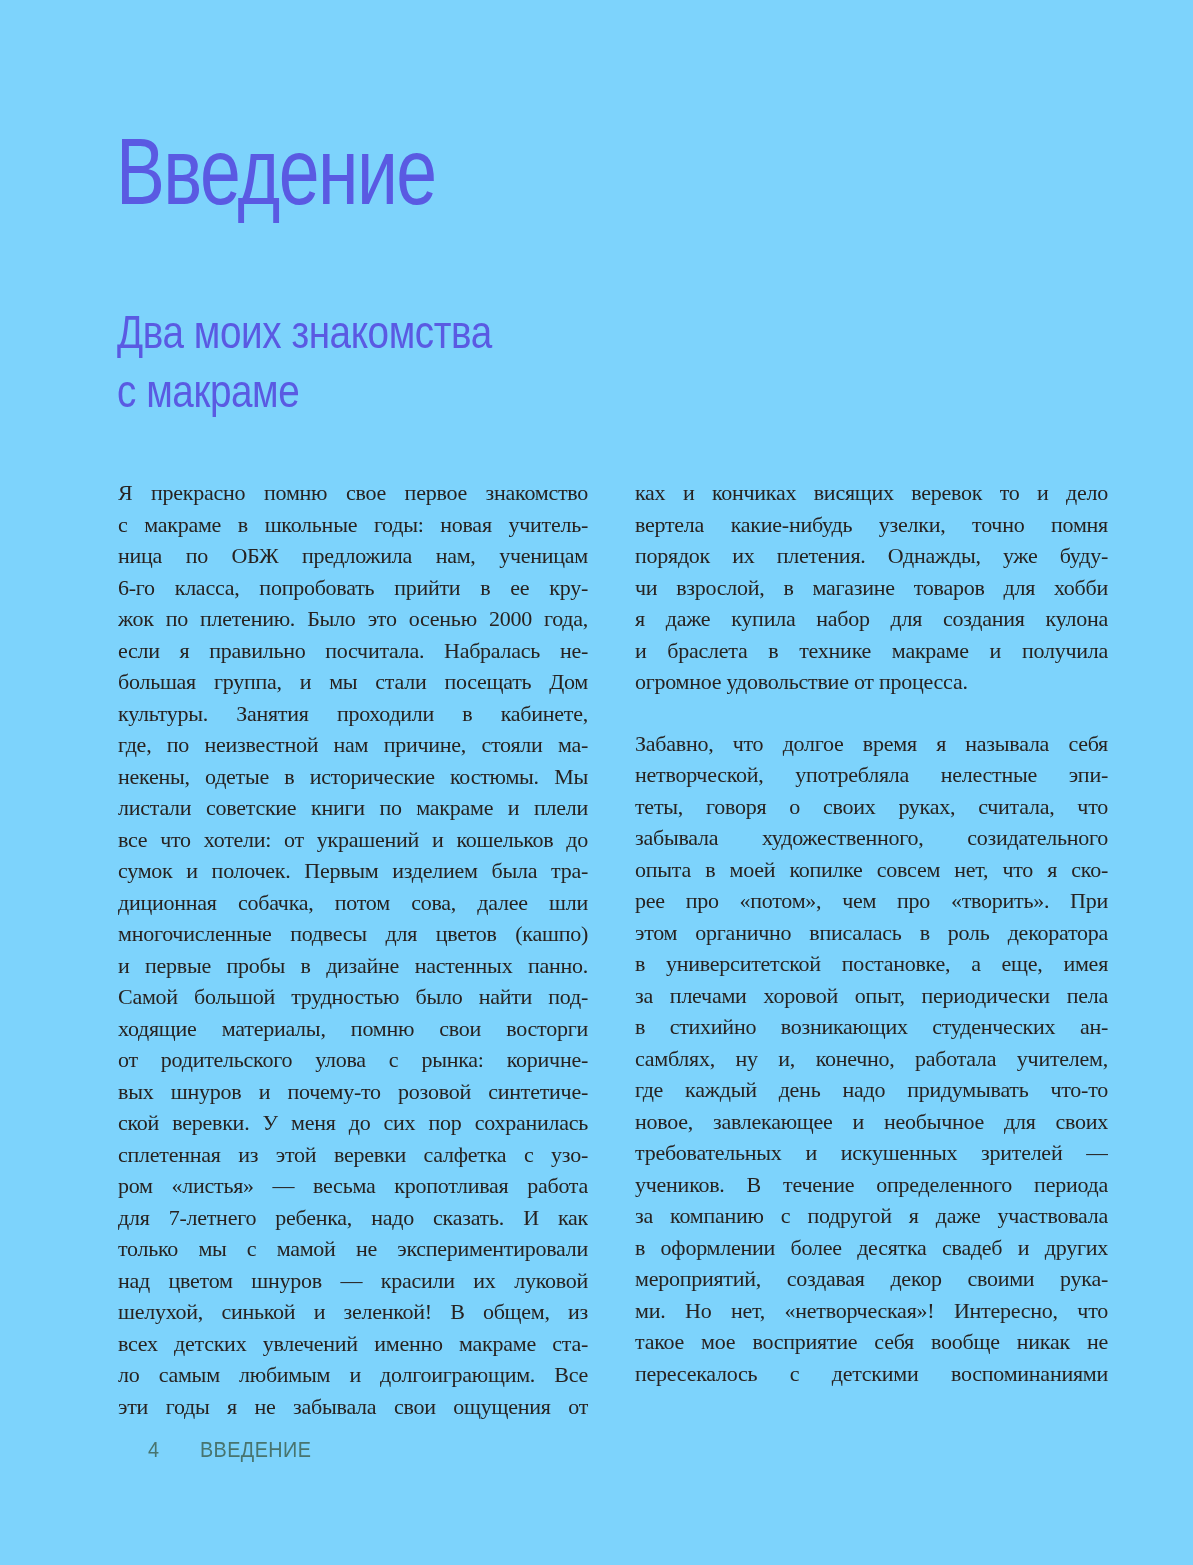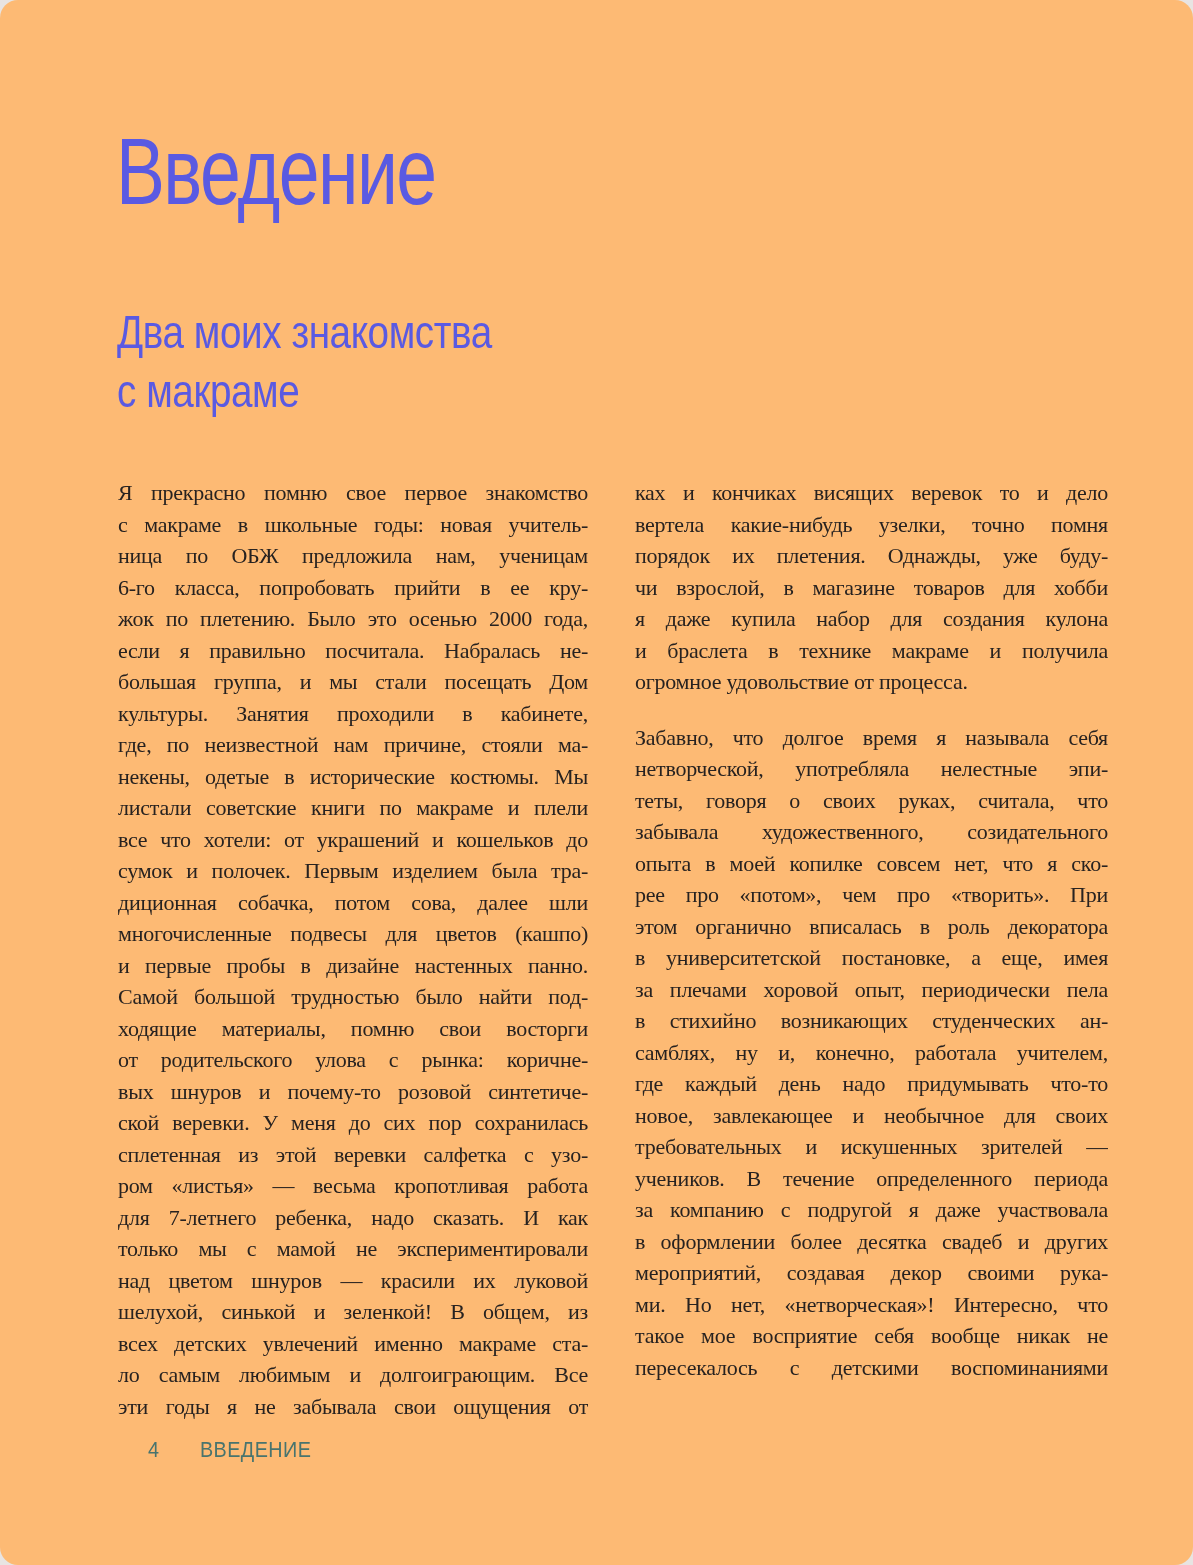--- a/index.html
+++ b/index.html
@@ -1,24 +1,23 @@
 <!DOCTYPE html>
 <html><head>
 <meta charset="utf-8">
 <style>
   * { margin: 0; padding: 0; box-sizing: border-box; }
   html, body { background: #e8e4e2; }
   .page {
     position: relative;
     width: 1193px;
     height: 1565px;
-    background: #fdba74;
+    background: #7dd3fc;
     overflow: hidden;
     font-family: "Liberation Serif", serif;
-    border-radius: 18px;
   }
   .chapter-title {
     position: absolute;
     left: 116px;
     top: 118px;
     font-family: "Liberation Sans", sans-serif;
     font-weight: 400;
     font-size: 94px;
     line-height: 1.15;
     color: #5a5ae2;
@@ -44,21 +43,21 @@
   .columns {
     position: absolute;
     left: 118px;
     top: 477px;
     width: 990px;
     display: flex;
     gap: 47px;
   }
   .col { width: 470px; }
   .col.right { width: 473px; }
-  .para + .para { margin-top: 24px; }
+  .para + .para { margin-top: 30px; }
   .line {
     font-family: Liberation Serif, serif;
     font-size: 22px;
     line-height: 31.5px;
     letter-spacing: -0.25px;
     color: #272220;
     text-align: justify;
     text-align-last: justify;
     white-space: nowrap;
     overflow: hidden;

